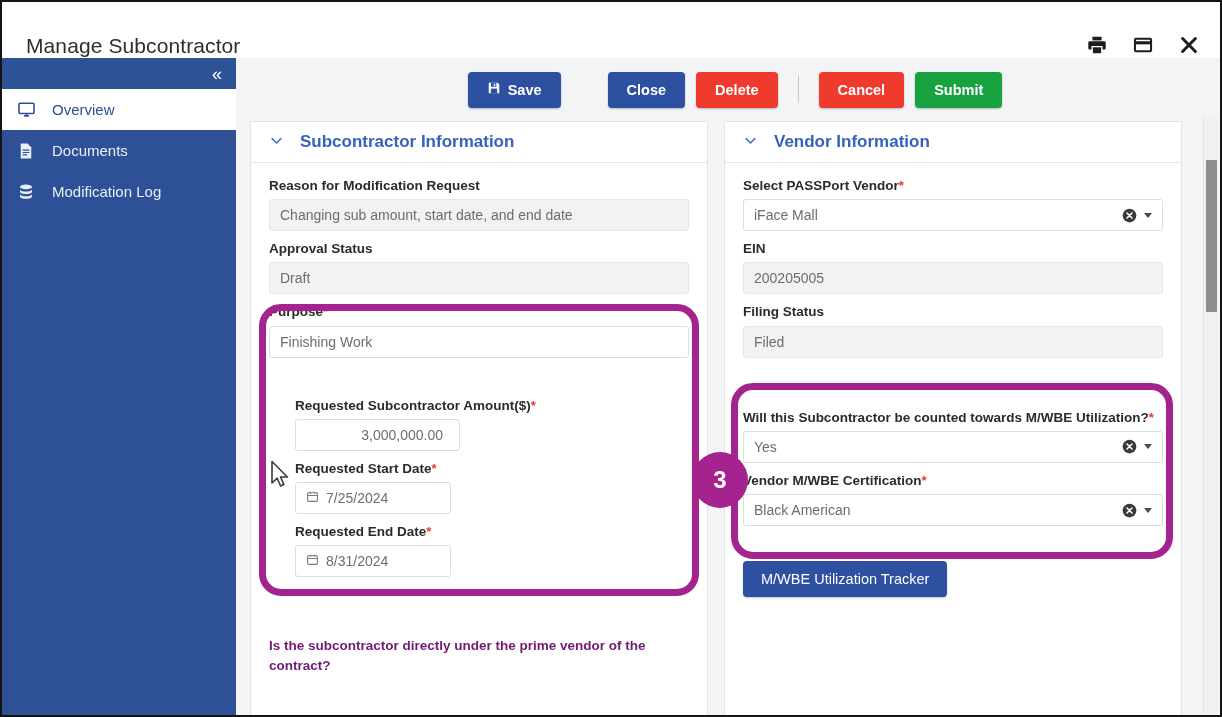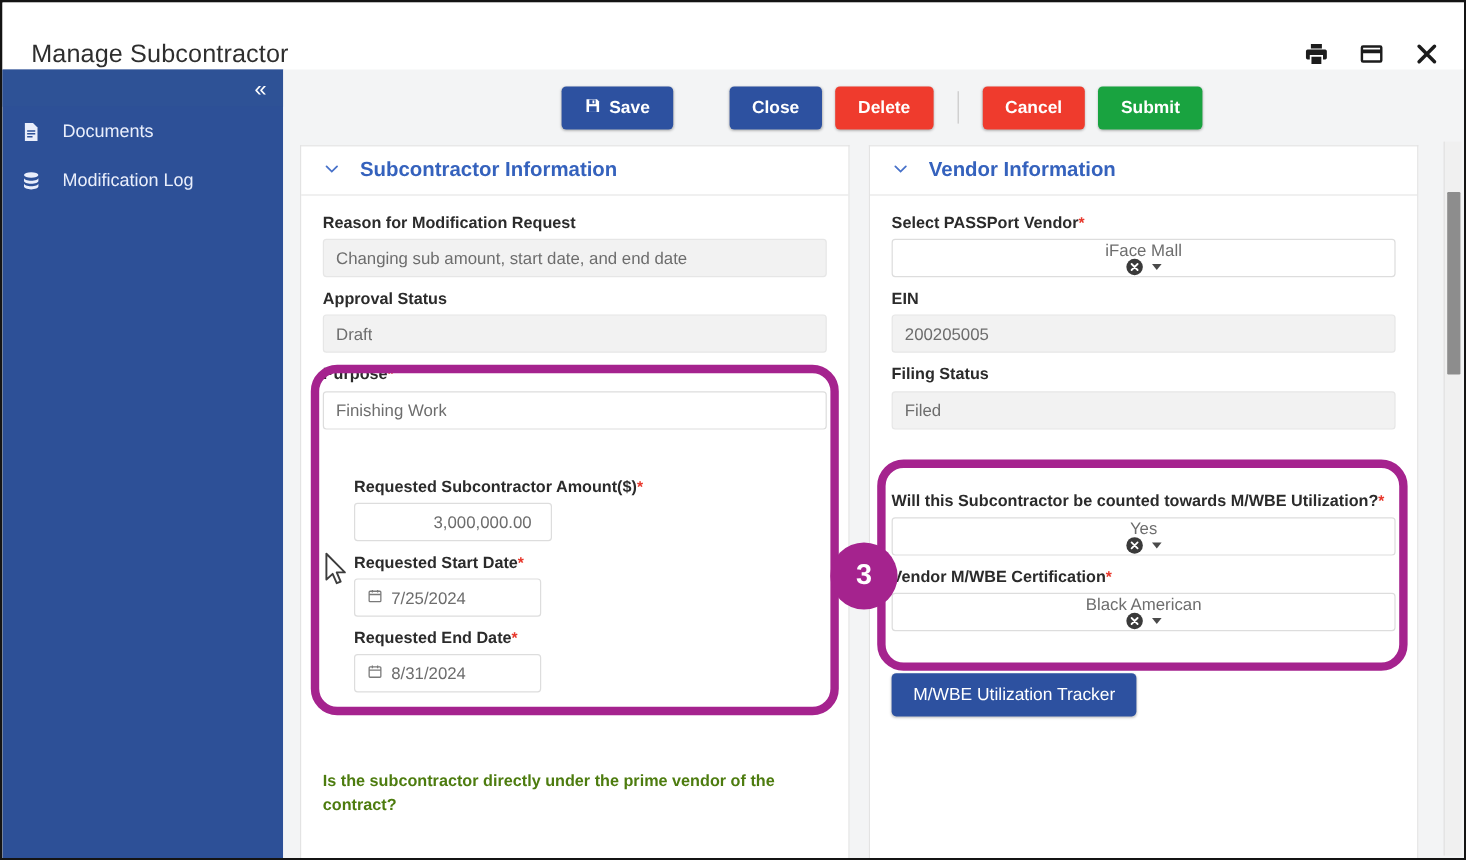--- a/index.html
+++ b/index.html
@@ -99,37 +99,37 @@
     margin-bottom: 4px; line-height: 1.35;
   }
   .req { color: #e8372b; font-size: 13px; }
   .field {
     height: 32px; border: 1px solid #dddddd; border-radius: 3px;
     background: #ffffff; display: flex; align-items: center;
     padding: 0 10px; font-size: 14px; color: #6d6d6d;
     margin-bottom: 9px;
   }
   .field.ro { background: #f2f2f2; border-color: #e6e6e6; }
-  .field.sel { justify-content: space-between; flex-direction: column; }
+  .field.sel { justify-content: space-between; }
   .field .val { overflow: hidden; white-space: nowrap; text-overflow: ellipsis; }
   .sel-ico { display: flex; align-items: center; gap: 7px; flex: 0 0 auto; }
   .clear-ico { width: 15px; height: 15px; }
   .caret { width: 0; height: 0; border-left: 4.5px solid transparent;
            border-right: 4.5px solid transparent; border-top: 5px solid #4a4a4a; }
   .field.amount { width: 165px; justify-content: flex-end; padding-right: 16px; }
   .field.date { width: 156px; gap: 7px; }
   .cal-ico { flex: 0 0 13px; }
 
   .indent { padding-left: 26px; }
   .gap-lg { height: 30px; }
   .gap-sm { height: 12px; }
 
   .qtext {
-    font-size: 13.5px; font-weight: bold; color: #4d7c0f;
-    line-height: 1.45; margin-top: 13px;
+    font-size: 13.5px; font-weight: bold; color: #701a75;
+    line-height: 1.45; margin-top: 8px;
   }
 
   
   .ring {
     position: absolute; border: 7px solid #a5238e; border-radius: 22px;
     pointer-events: none; z-index: 6;
   }
   #ring-left  { left: 8px;  top: 182px; right: 8px; height: 292px; }
   #ring-right { left: 6px;  top: 261px; right: 8px; height: 176px; }
 
@@ -189,20 +189,29 @@
         </svg>
       </div>
     </div>
   </div>
 
   <div class="sidebar">
     <div class="sb-head">
       <span class="sb-collapse">«</span>
     </div>
 
+    <div class="sb-item active">
+      <span class="sb-ico">
+        <svg width="19" height="19" viewBox="0 0 24 24" fill="none" stroke="#2b4f96" stroke-width="2">
+          <rect x="2.5" y="4" width="19" height="13" rx="1.5"></rect>
+          <path d="M9 20h6M12 17v3"></path>
+        </svg>
+      </span>
+      <span>Overview</span>
+    </div>
 
     <div class="sb-item">
       <span class="sb-ico">
         <svg width="18" height="18" viewBox="0 0 24 24" fill="#e9eefb">
           <path d="M5 2h9l5 5v15H5z"></path>
           <path d="M7.5 10h9v1.6h-9zM7.5 13.2h9v1.6h-9zM7.5 16.4h6v1.6h-6z" fill="#2d5097"></path>
         </svg>
       </span>
       <span>Documents</span>
     </div>

